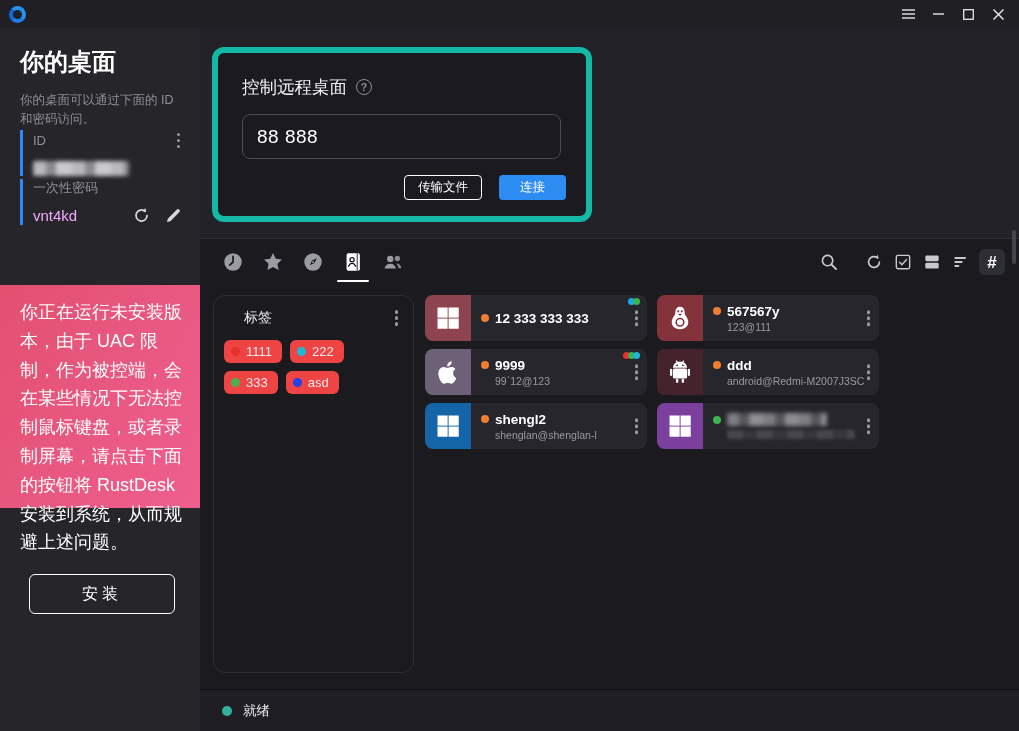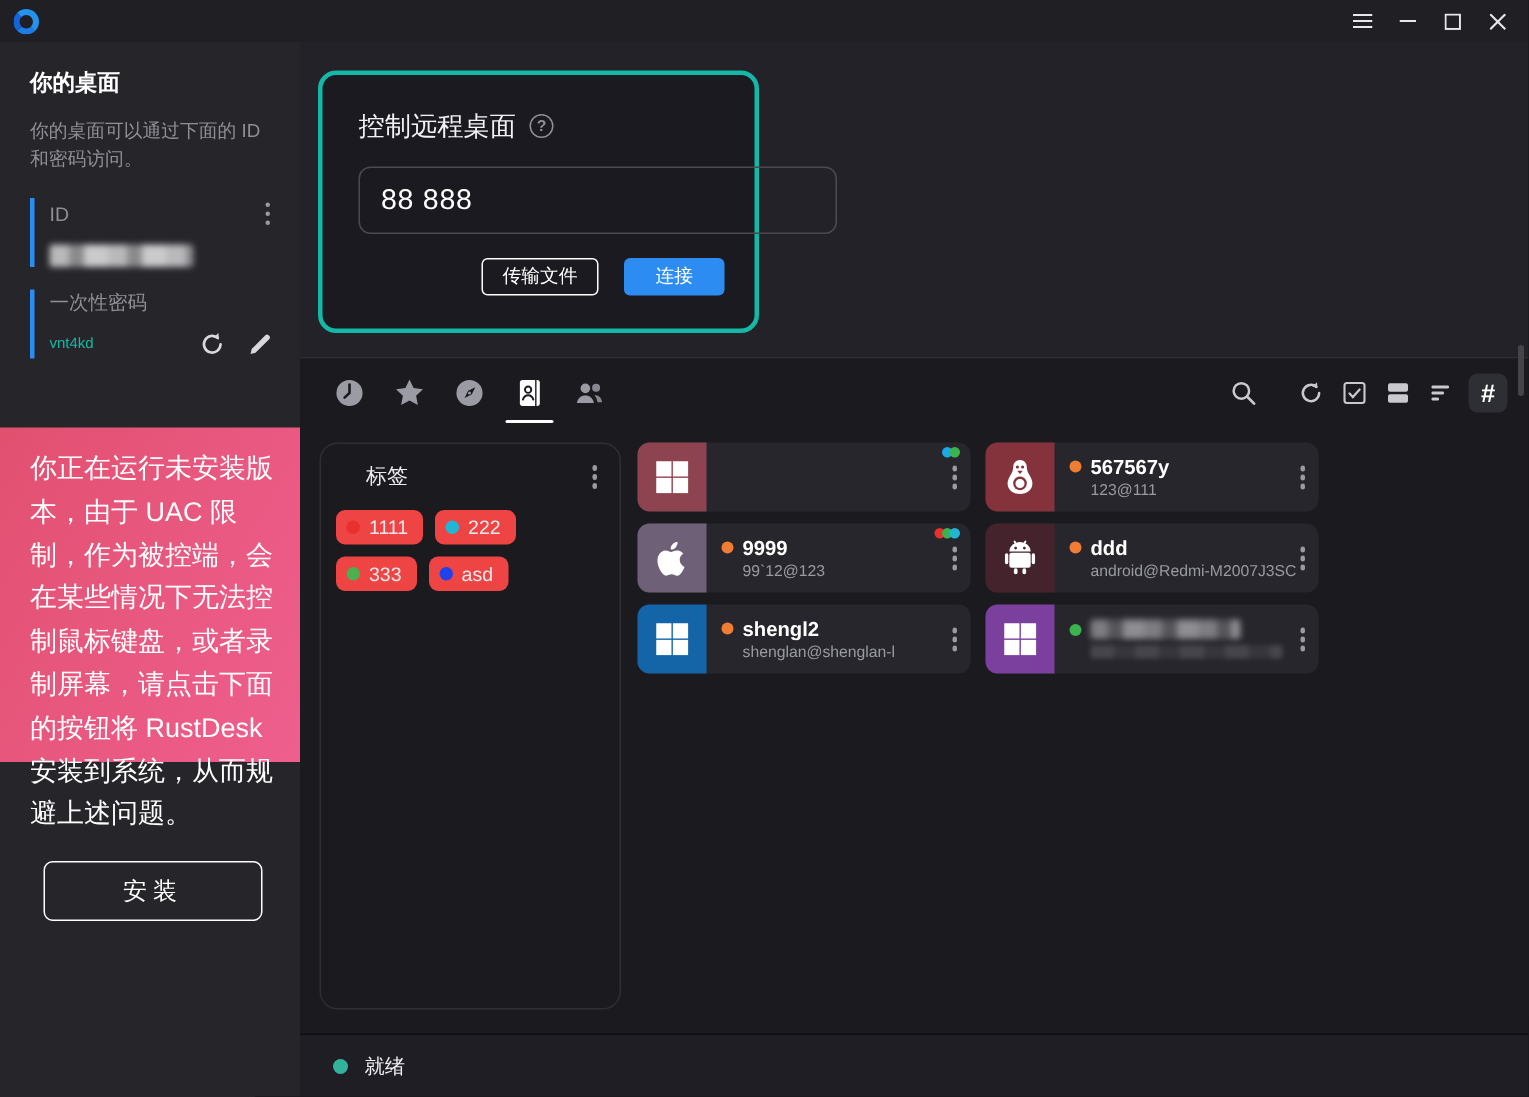--- a/index.html
+++ b/index.html
@@ -12,46 +12,46 @@
   .tb-spacer { flex:1; }
   .winbtn { width:30px; height:26px; display:flex; align-items:center; justify-content:center; color:#e8e8ea; }
   .winbtn svg { display:block; }
 
   
   .app { display:flex; height:703px; }
 
   
   .sidebar { width:200px; background:#25252a; position:relative; flex-shrink:0; }
   .sb-top { padding:18px 17px 0 20px; }
-  .sb-title { font-size:15px; font-weight:bold; color:#fff; }
+  .sb-title { font-size:24px; font-weight:bold; color:#fff; }
   .sb-desc { margin-top:13px; font-size:12.5px; line-height:1.55; color:#8f8f96; }
-  .info-block { border-left:3px solid #2a8cf4; padding-left:10px; margin-top:15px; }
+  .info-block { border-left:3px solid #2a8cf4; padding-left:10px; }
   .info-row { display:flex; align-items:center; justify-content:space-between; }
   .info-label { font-size:13px; color:#8f8f96; }
   .kebab { display:flex; flex-direction:column; gap:2.5px; padding:3px; }
   .kebab i { width:3.5px; height:3.5px; border-radius:50%; background:#9a9aa0; }
   .blob-id { margin:10px 0 3px; width:96px; height:15px; border-radius:2px; filter:blur(2.2px);
              background:repeating-linear-gradient(90deg,#b9b9bc 0 13px,#8a8a8e 13px 23px,#cacacd 23px 39px); }
   .pwd-value-row { display:flex; align-items:center; margin-top:9px; }
-  .pwd-value { font-size:10px; color:#14b8a6; flex:1; }
+  .pwd-value { font-size:15px; color:#f0abfc; flex:1; }
   .sb-icon { width:19px; height:19px; margin-left:13px; color:#d9d9dd; }
   .sb-icon svg { width:100%; height:100%; display:block; }
 
   .pink-panel { position:absolute; left:0; top:257px; width:200px; height:223px;
                 background:linear-gradient(120deg,#e25070,#ef5f8e); padding:13px 16px 0 20px; }
   .pink-text { font-size:18px; line-height:1.6; color:#fff; }
   .install-btn { margin:17px auto 0; width:146px; height:40px; border:1px solid #fff; border-radius:6px;
                  background:transparent; display:flex; align-items:center; justify-content:center;
                  font-size:16px; letter-spacing:4px; color:#fff; cursor:pointer; }
 
   
   .main { flex:1; display:flex; flex-direction:column; position:relative; }
   .dashboard { height:210px; background:#222228; }
-  .connect-card { margin:19px 0 0 12px; width:294px; height:175px; background:#1a1a20;
-                  border:3px solid #14b8a6; border-radius:12px; padding:22px 20px 0 24px; }
+  .connect-card { margin:19px 0 0 12px; width:380px; height:175px; background:#1a1a20;
+                  border:6px solid #14b8a6; border-radius:12px; padding:22px 20px 0 24px; }
   .card-title-row { display:flex; align-items:center; gap:9px; }
   .card-title { font-size:17.5px; color:#f2f2f4; }
   .help-icon { width:16px; height:16px; border-radius:50%; border:1.4px solid #8f8f96; color:#8f8f96;
                font-size:10.5px; display:flex; align-items:center; justify-content:center; font-weight:bold; }
   .id-input { margin-top:15px; width:319px; height:45px; background:transparent; border:1px solid #4a4a52;
               border-radius:8px; color:#fff; font-size:19px; padding:0 14px; font-family:inherit; letter-spacing:.5px; }
   .btn-row { margin-top:16px; display:flex; justify-content:flex-end; gap:17px; }
   .transfer-btn { height:25px; padding:0 13px; border:1px solid #fff; border-radius:4px; background:transparent;
                   color:#fff; font-size:12.5px; display:flex; align-items:center; cursor:pointer; }
   .connect-btn { height:25px; padding:0 21px; border:none; border-radius:4px; background:#2c8cf2;
@@ -310,20 +310,26 @@
         <div class="peers-grid" id="peers">
             <div class="peer-card">
               <div class="tile" style="background: rgb(141, 68, 80);">
                 <svg viewBox="0 0 24 24" fill="#fff">
                   <rect x="3" y="3" width="8.7" height="8.7"></rect>
                   <rect x="12.5" y="3" width="8.7" height="8.7"></rect>
                   <rect x="3" y="12.5" width="8.7" height="8.7"></rect>
                   <rect x="12.5" y="12.5" width="8.7" height="8.7"></rect>
                 </svg>
               </div>
+              <div class="pbody">
+                <div class="prow">
+                  <span class="status-dot" style="background: rgb(239, 125, 51);"></span>
+                  <span class="pname">12 333 333 333</span>
+                </div>
+              </div>
               <span class="tag-dots">
                 <i style="background: rgb(27, 167, 232);"></i>
                 <i style="background: rgb(61, 179, 79);"></i>
               </span>
               <span class="kebab peer-kebab">
                 <i></i>
                 <i></i>
                 <i></i>
               </span>
             </div>

